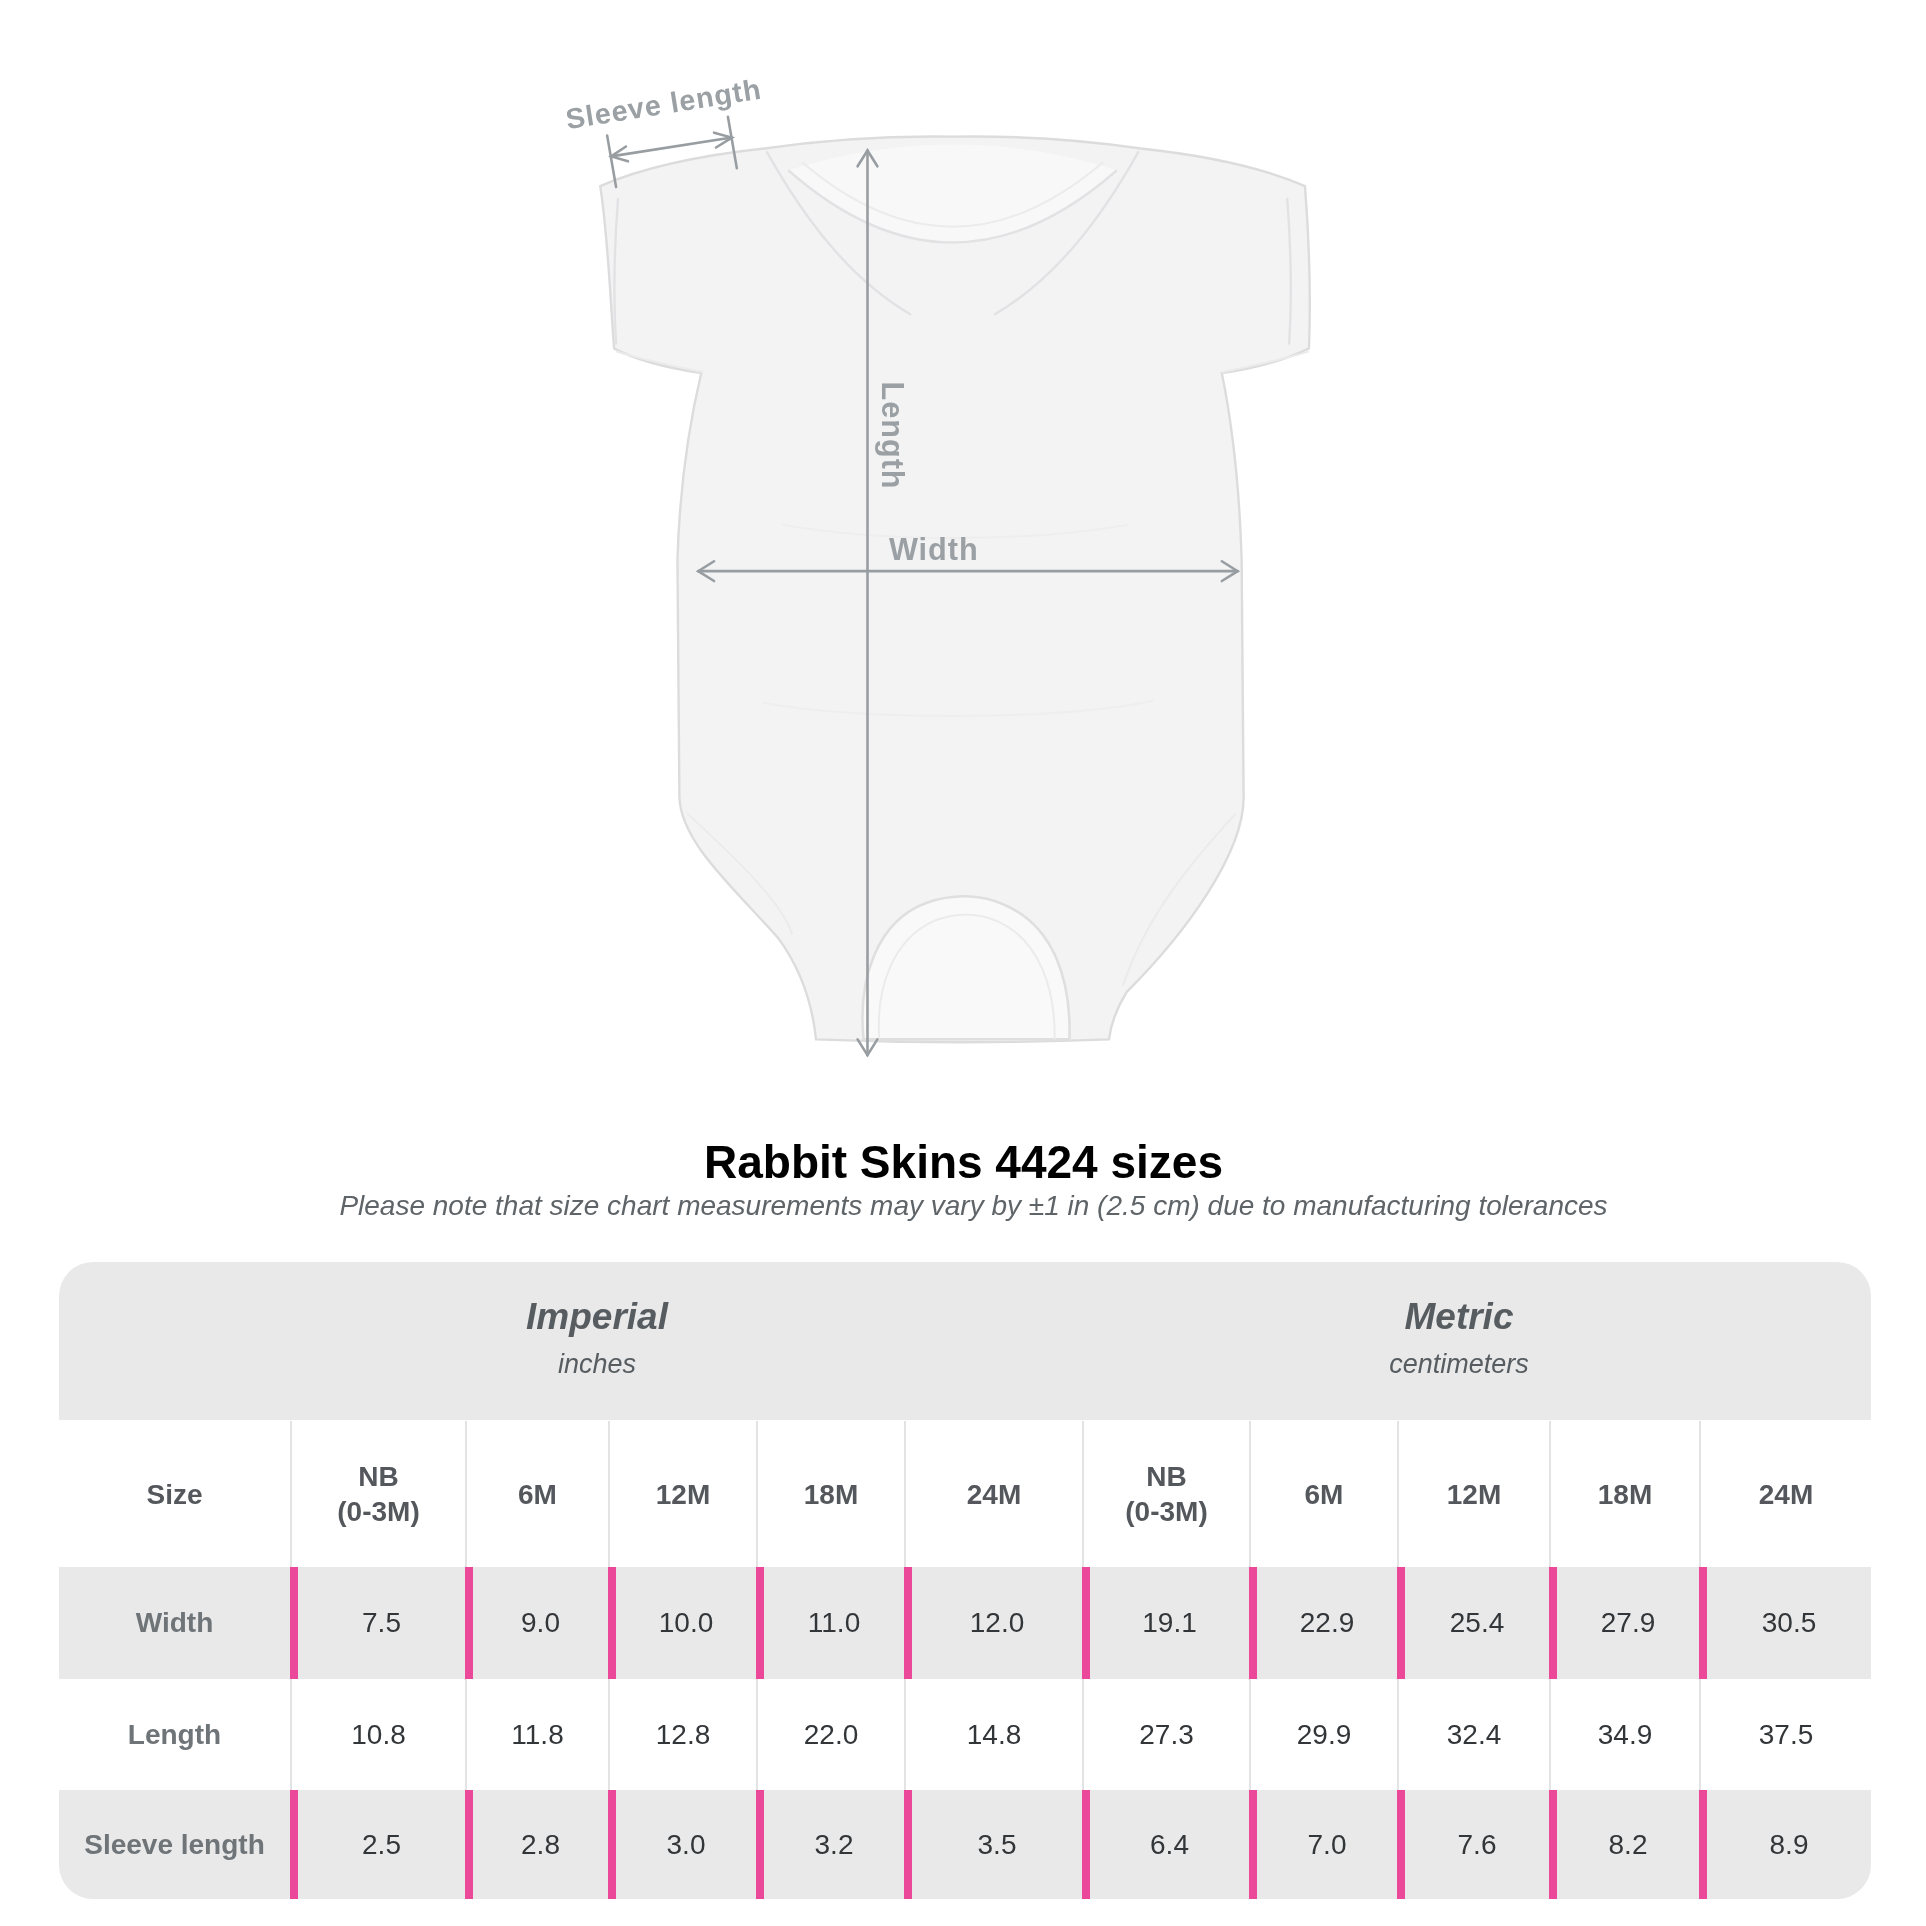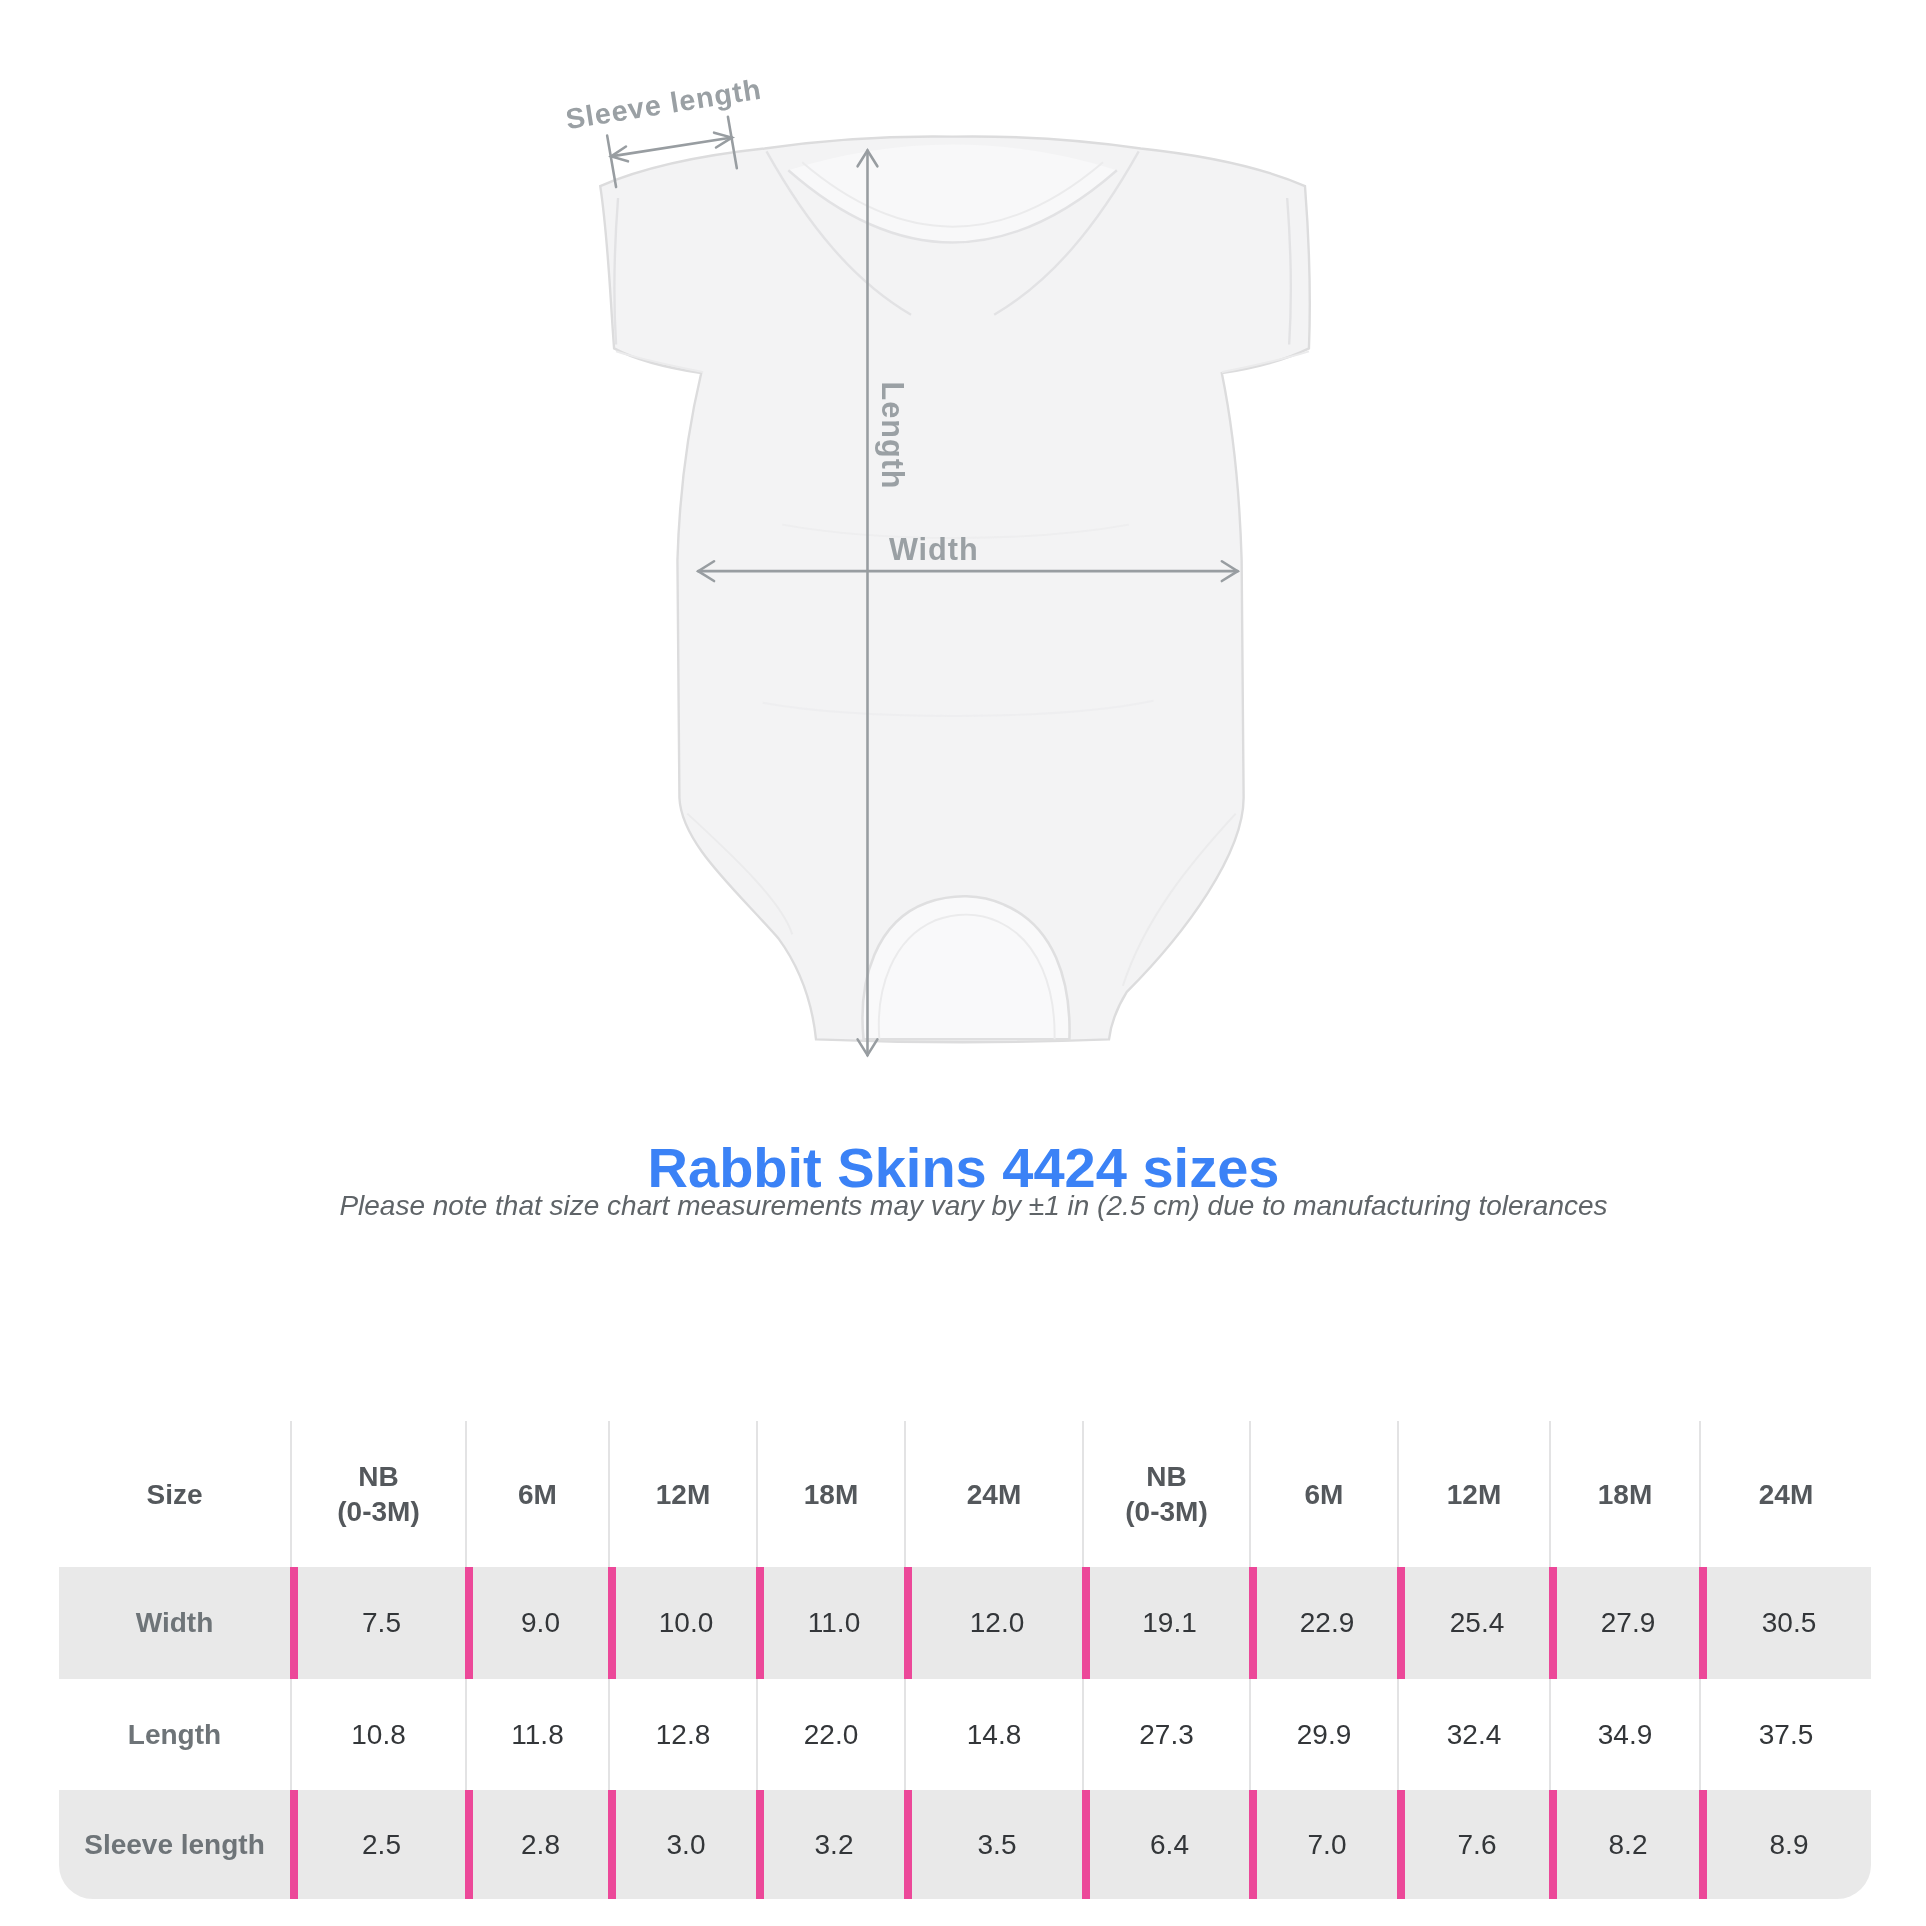--- a/index.html
+++ b/index.html
@@ -7,21 +7,21 @@
          font-family:"Liberation Sans", sans-serif;}
   
   .diagram-svg{position:absolute;left:0;top:0;}
   .ann-line{stroke:#989da1;stroke-width:2.6;fill:none;stroke-linecap:round;}
   .ann-text{fill:#9aa0a4;font-weight:bold;letter-spacing:1px;}
   .garment-outline{fill:#f3f3f4;stroke:#dcdcdd;stroke-width:2.4;}
   .seam{fill:none;stroke:#e2e2e4;stroke-width:2.4;}
   .seam-light{fill:none;stroke:#ebebec;stroke-width:2;}
   
   .title{position:absolute;left:0;top:1135px;width:100%;text-align:center;
-         font-size:56px;font-weight:bold;color:#3b82f6;}
+         font-size:46px;font-weight:bold;color:#000000;}
   .note{position:absolute;left:0;top:1190px;width:100%;text-align:center;
         font-size:28px;font-style:italic;color:#5f6468;padding-left:10px;}
   
   .band{position:absolute;left:59px;top:1262px;width:1812px;height:158px;
         background:#e9e9e9;border-radius:34px 34px 0 0;}
   .unit-group{position:absolute;transform:translateX(-50%);text-align:center;color:#565c60;}
   .unit-group .u-label{font-size:37px;font-weight:bold;font-style:italic;line-height:1;}
   .unit-group .u-sub{font-size:27px;font-style:italic;margin-top:16px;line-height:1;}
   .ug-imperial{left:538px;top:36px;}
   .ug-metric{left:1400px;top:36px;}
@@ -111,20 +111,30 @@
     </g>
 
     <text class="ann-text" x="670" y="115" font-size="29" text-anchor="middle" transform="rotate(-9 670 105)">Sleeve length</text>
     <text class="ann-text" x="896" y="445" font-size="31" text-anchor="middle" transform="rotate(90 896 440)">Length</text>
     <text class="ann-text" x="943" y="566" font-size="31" text-anchor="middle">Width</text>
   </svg>
 
   <div class="title">Rabbit Skins 4424 sizes</div>
   <div class="note">Please note that size chart measurements may vary by ±1 in (2.5 cm) due to manufacturing tolerances</div>
 
+  <div class="band">
+    <div class="unit-group ug-imperial">
+      <div class="u-label">Imperial</div>
+      <div class="u-sub">inches</div>
+    </div>
+    <div class="unit-group ug-metric">
+      <div class="u-label">Metric</div>
+      <div class="u-sub">centimeters</div>
+    </div>
+  </div>
 
   <table class="size-table">
     <colgroup>
       <col style="width:231px">
         <col style="width:175px">
         <col style="width:143px">
       <col style="width:148px">
         <col style="width:148px">
         <col style="width:178px">
       <col style="width:167px">

